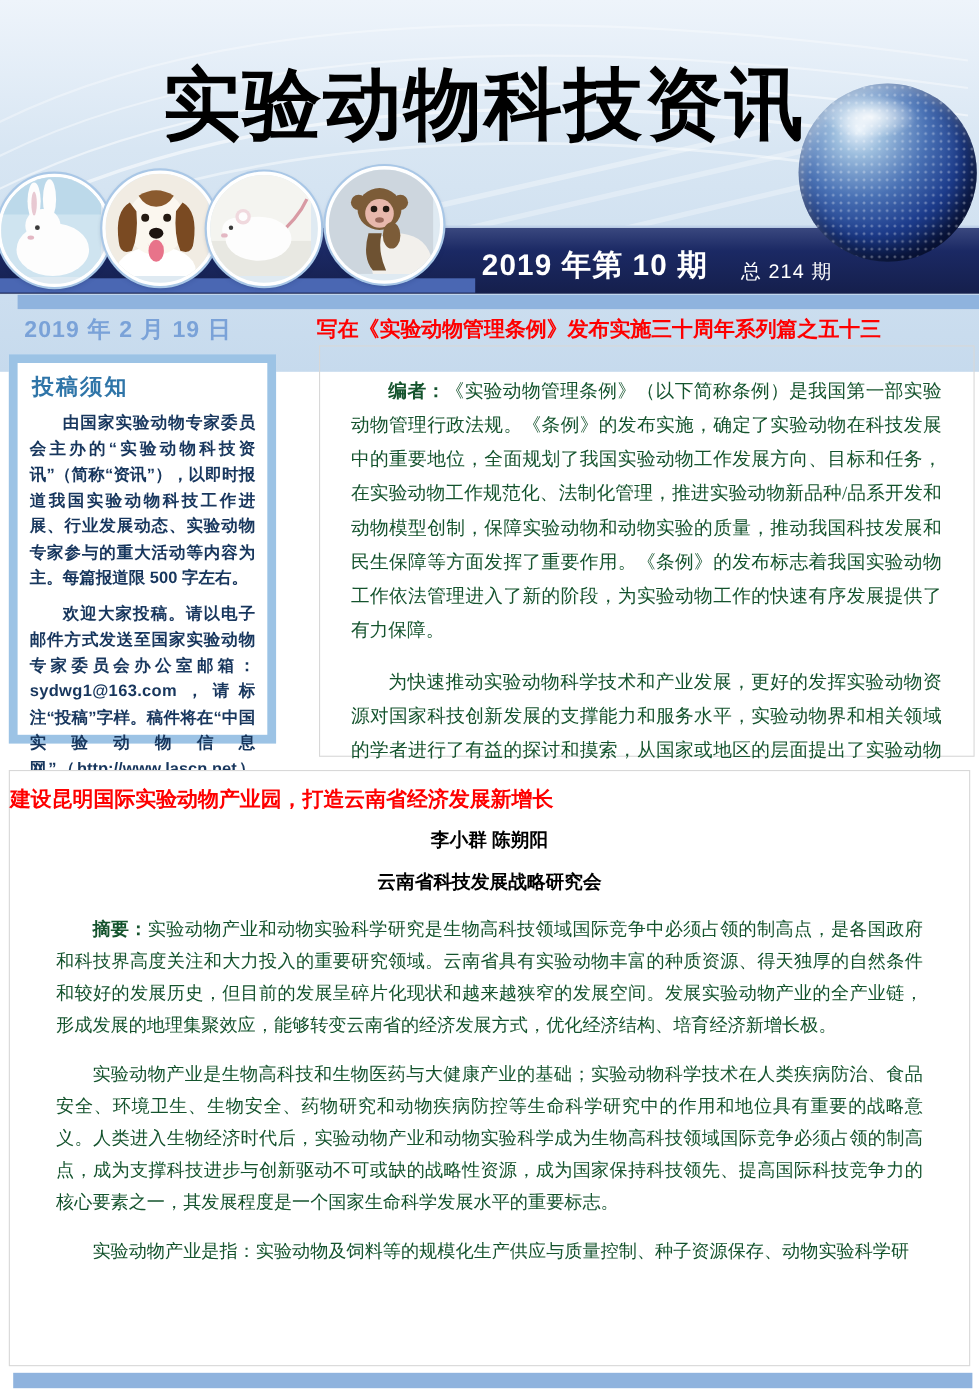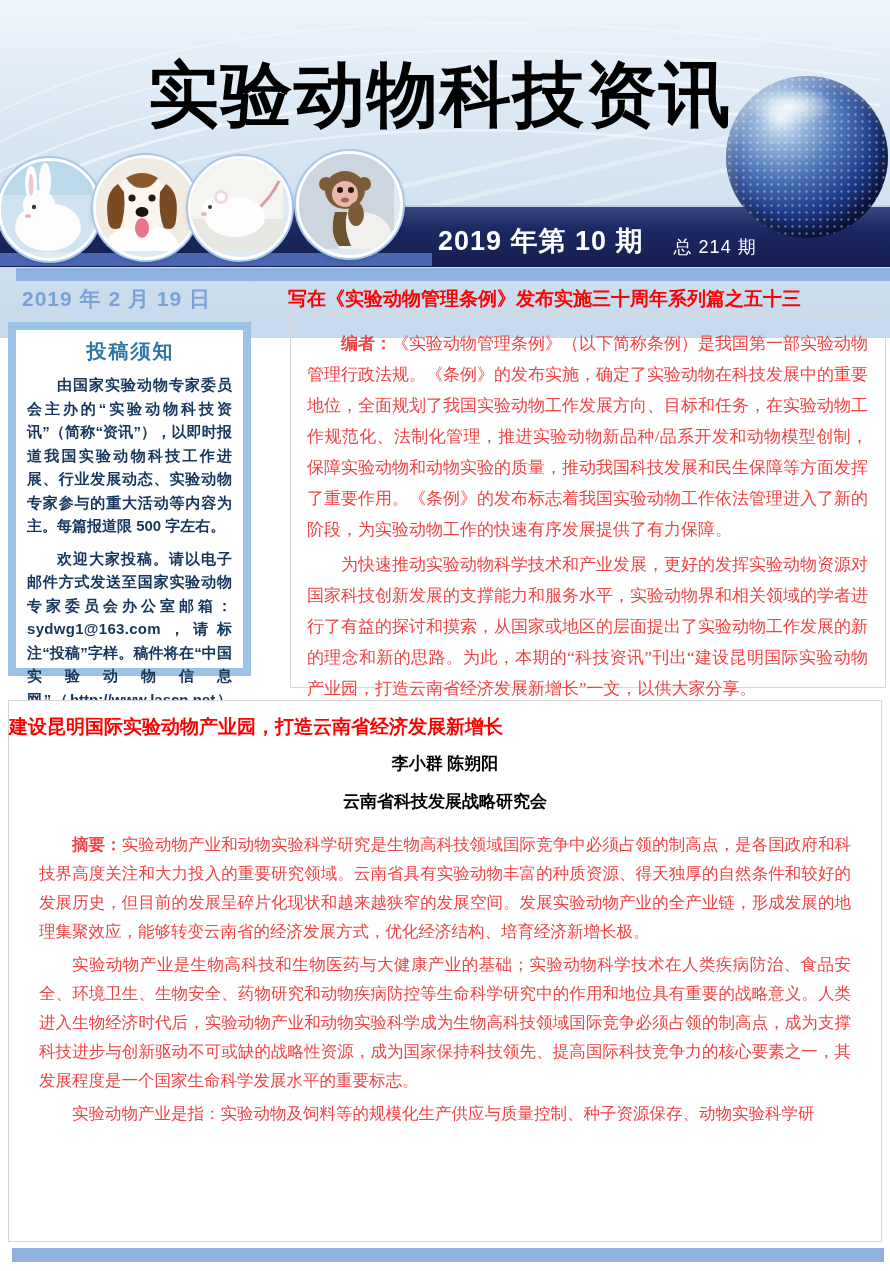--- a/index.html
+++ b/index.html
@@ -40,32 +40,32 @@
 
   .rule{position:absolute;background:#8fb3de;}
   .rule-top{left:16px;top:268px;width:874px;height:13px;}
   .rule-bottom{left:12px;top:1248px;width:872px;height:14px;}
 
   
   .pub-date{position:absolute;left:22px;top:285px;font-size:21px;font-weight:bold;
     color:#7aa2d8;letter-spacing:1px;white-space:nowrap;}
   .notice-box{position:absolute;left:8px;top:322px;width:243px;height:354px;box-sizing:border-box;
     border:8px solid #9cc3e5;background:#fff;padding:6px 11px 0 11px;}
-  .notice-title{margin:2px 0 8px 2px;font-size:20px;font-weight:bold;color:#2f75a8;letter-spacing:2px;text-align:center;}
+  .notice-title{margin:2px 0 8px 2px;font-size:20px;font-weight:bold;color:#2f75a8;letter-spacing:2px;}
   .notice-box p{margin:0 0 9px 0;font-size:15px;font-weight:bold;color:#17365d;
     line-height:23.5px;text-align:justify;text-indent:2em;}
   .notice-email{font-weight:bold;letter-spacing:.3px;}
 
   
   .red-title{color:#fe0000;font-weight:bold;margin:0;white-space:nowrap;}
   .art1-title{position:absolute;left:288px;top:286px;width:598px;font-size:19px;}
   .art1-box{position:absolute;left:290px;top:314px;width:596px;height:374px;box-sizing:border-box;
     border:1px solid #d8d8d8;padding:9px 13px 0 12px;}
-  .serif-p{margin:4px;font-family:"Liberation Serif","DejaVu Serif",serif;font-size:17px;
-    color:#ef4444;line-height:31px;text-align:justify;text-indent:2em;}
+  .serif-p{margin:16px;font-family:"Liberation Serif","DejaVu Serif",serif;font-size:17px;
+    color:#14532d;line-height:31px;text-align:justify;text-indent:2em;}
   .lead{font-weight:bold;}
 
   
   .art2-box{position:absolute;left:8px;top:700px;width:874px;height:542px;box-sizing:border-box;
     border:1px solid #d8d8d8;background:#fff;}
   .art2-title{margin-top:13px;font-size:19px;}
   .art2-authors,.art2-affil{text-align:center;font-weight:bold;color:#000;font-size:17px;margin:0;}
   .art2-authors{margin-top:12px;}
   .art2-affil{margin-top:15px;}
   .art2-body{margin:17px 26px 0 26px;}

